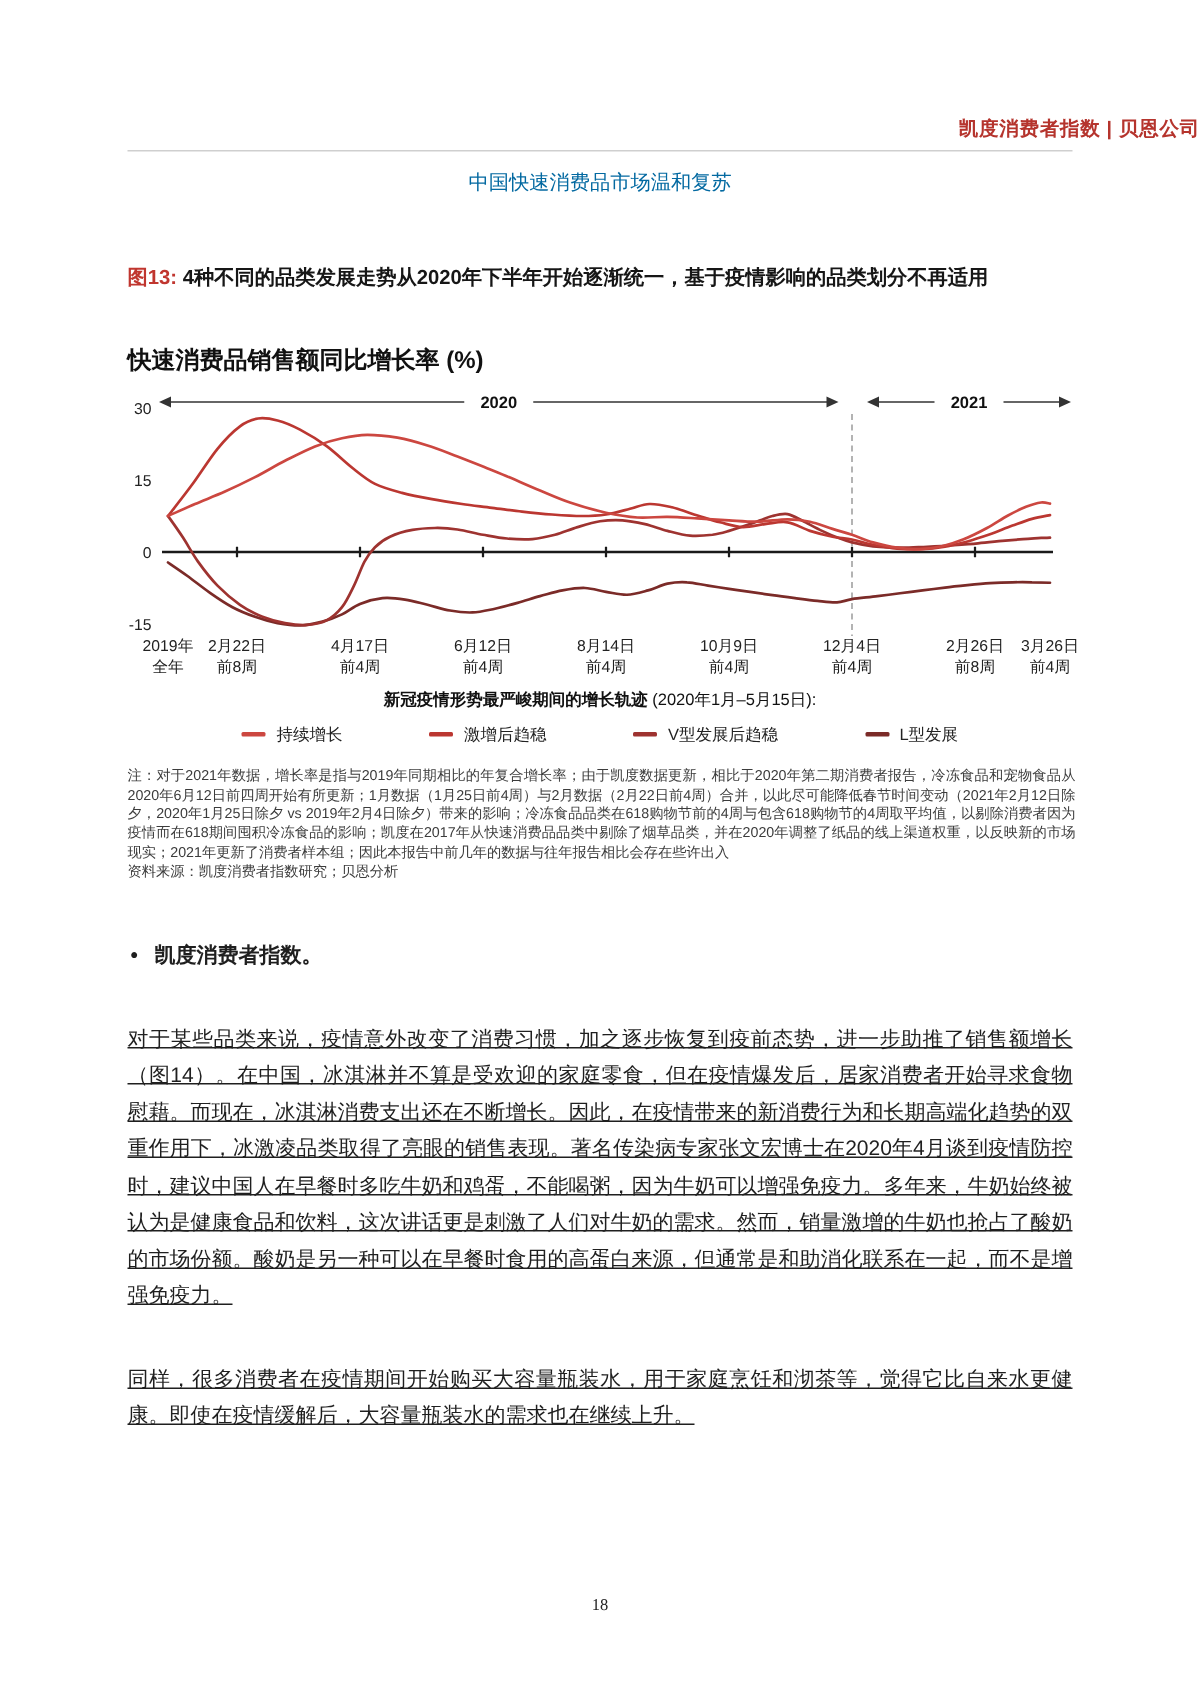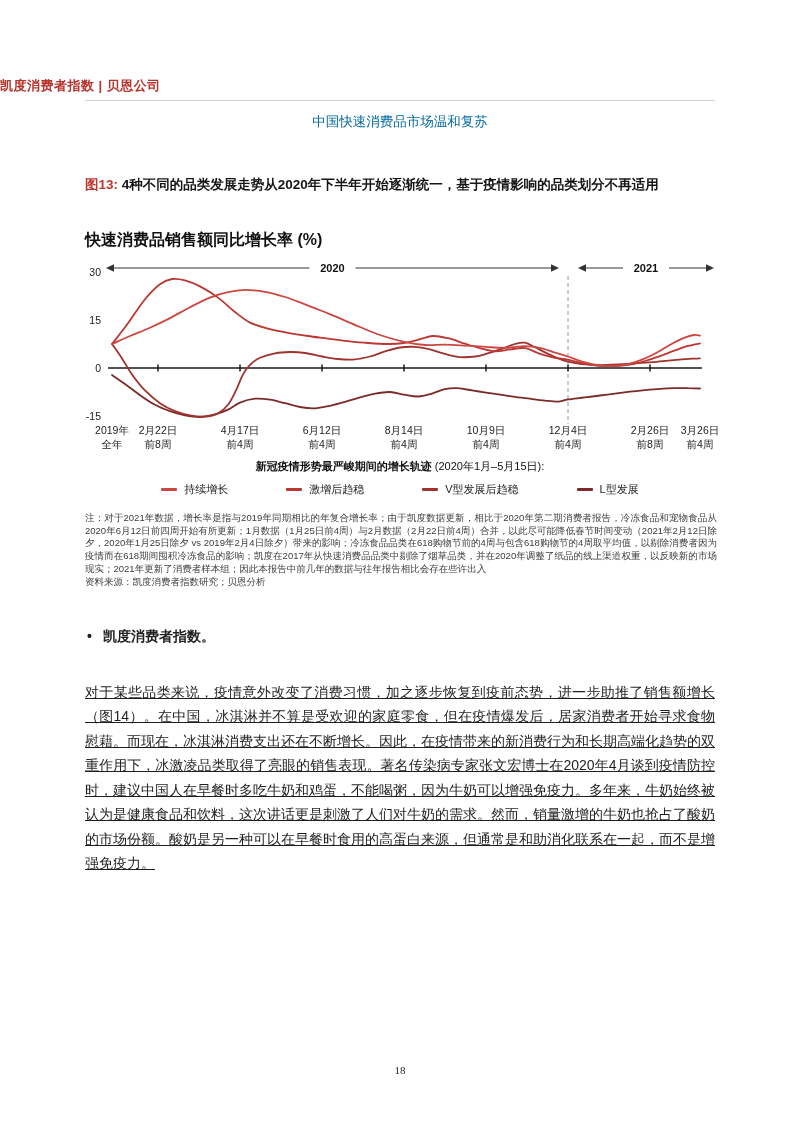--- a/index.html
+++ b/index.html
@@ -2,21 +2,21 @@
 <html><head>
 <meta charset="utf-8">
 <style>
   html,body{margin:0;padding:0;}
   body{
     width:800px;height:1130px;position:relative;background:#ffffff;
     font-family:"Liberation Sans","DejaVu Sans",sans-serif;color:#1c1c1c;
     -webkit-font-smoothing:antialiased;
   }
   .abs{position:absolute;}
-  .brand{top:77px;left:0;width:800px;text-align:left;font-size:13px;font-weight:bold;color:#b5342d;letter-spacing:.5px;}
+  .brand{top:77px;left:0;width:800px;text-align:right;font-size:13px;font-weight:bold;color:#b5342d;letter-spacing:.5px;}
   .rule{top:100px;left:85px;width:630px;height:0;border-top:1px solid #cfcfcf;}
   .subtitle{top:113px;left:0;width:800px;text-align:center;font-size:13.5px;color:#0369a1;}
   .fig-title{top:176px;left:85px;width:640px;font-size:13.5px;font-weight:600;color:#161616;}
   .fig-title .fig-label{color:#c0362f;font-weight:700;}
   .chart-heading{top:230px;left:85px;font-size:16px;font-weight:700;color:#111;}
   svg{display:block;overflow:visible;font-family:inherit;}
   #chart{top:252px;left:70px;}
   .legend{top:459px;left:85px;width:630px;text-align:center;}
   .legend-title{font-size:11px;color:#111;}
   .legend-title b{font-weight:700;}
@@ -105,15 +105,16 @@
 </div>
 
 <div class="abs notes">
   <div>注：对于2021年数据，增长率是指与2019年同期相比的年复合增长率；由于凯度数据更新，相比于2020年第二期消费者报告，冷冻食品和宠物食品从2020年6月12日前四周开始有所更新；1月数据（1月25日前4周）与2月数据（2月22日前4周）合并，以此尽可能降低春节时间变动（2021年2月12日除夕，2020年1月25日除夕 vs 2019年2月4日除夕）带来的影响；冷冻食品品类在618购物节前的4周与包含618购物节的4周取平均值，以剔除消费者因为疫情而在618期间囤积冷冻食品的影响；凯度在2017年从快速消费品品类中剔除了烟草品类，并在2020年调整了纸品的线上渠道权重，以反映新的市场现实；2021年更新了消费者样本组；因此本报告中前几年的数据与往年报告相比会存在些许出入</div>
   <div class="src">资料来源：凯度消费者指数研究；贝恩分析</div>
 </div>
 
 <div class="abs content">
   <div class="bullet-head"><span class="dot">•</span><span>凯度消费者指数。</span></div>
   <div class="para">对于某些品类来说，疫情意外改变了消费习惯，加之逐步恢复到疫前态势，进一步助推了销售额增长（图14）。在中国，冰淇淋并不算是受欢迎的家庭零食，但在疫情爆发后，居家消费者开始寻求食物慰藉。而现在，冰淇淋消费支出还在不断增长。因此，在疫情带来的新消费行为和长期高端化趋势的双重作用下，冰激凌品类取得了亮眼的销售表现。著名传染病专家张文宏博士在2020年4月谈到疫情防控时，建议中国人在早餐时多吃牛奶和鸡蛋，不能喝粥，因为牛奶可以增强免疫力。多年来，牛奶始终被认为是健康食品和饮料，这次讲话更是刺激了人们对牛奶的需求。然而，销量激增的牛奶也抢占了酸奶的市场份额。酸奶是另一种可以在早餐时食用的高蛋白来源，但通常是和助消化联系在一起，而不是增强免疫力。</div>
+  <div class="para">同样，很多消费者在疫情期间开始购买大容量瓶装水，用于家庭烹饪和沏茶等，觉得它比自来水更健康。即使在疫情缓解后，大容量瓶装水的需求也在继续上升。</div>
 </div>
 
 <div class="abs pagenum">18</div>
 
 </body></html>

